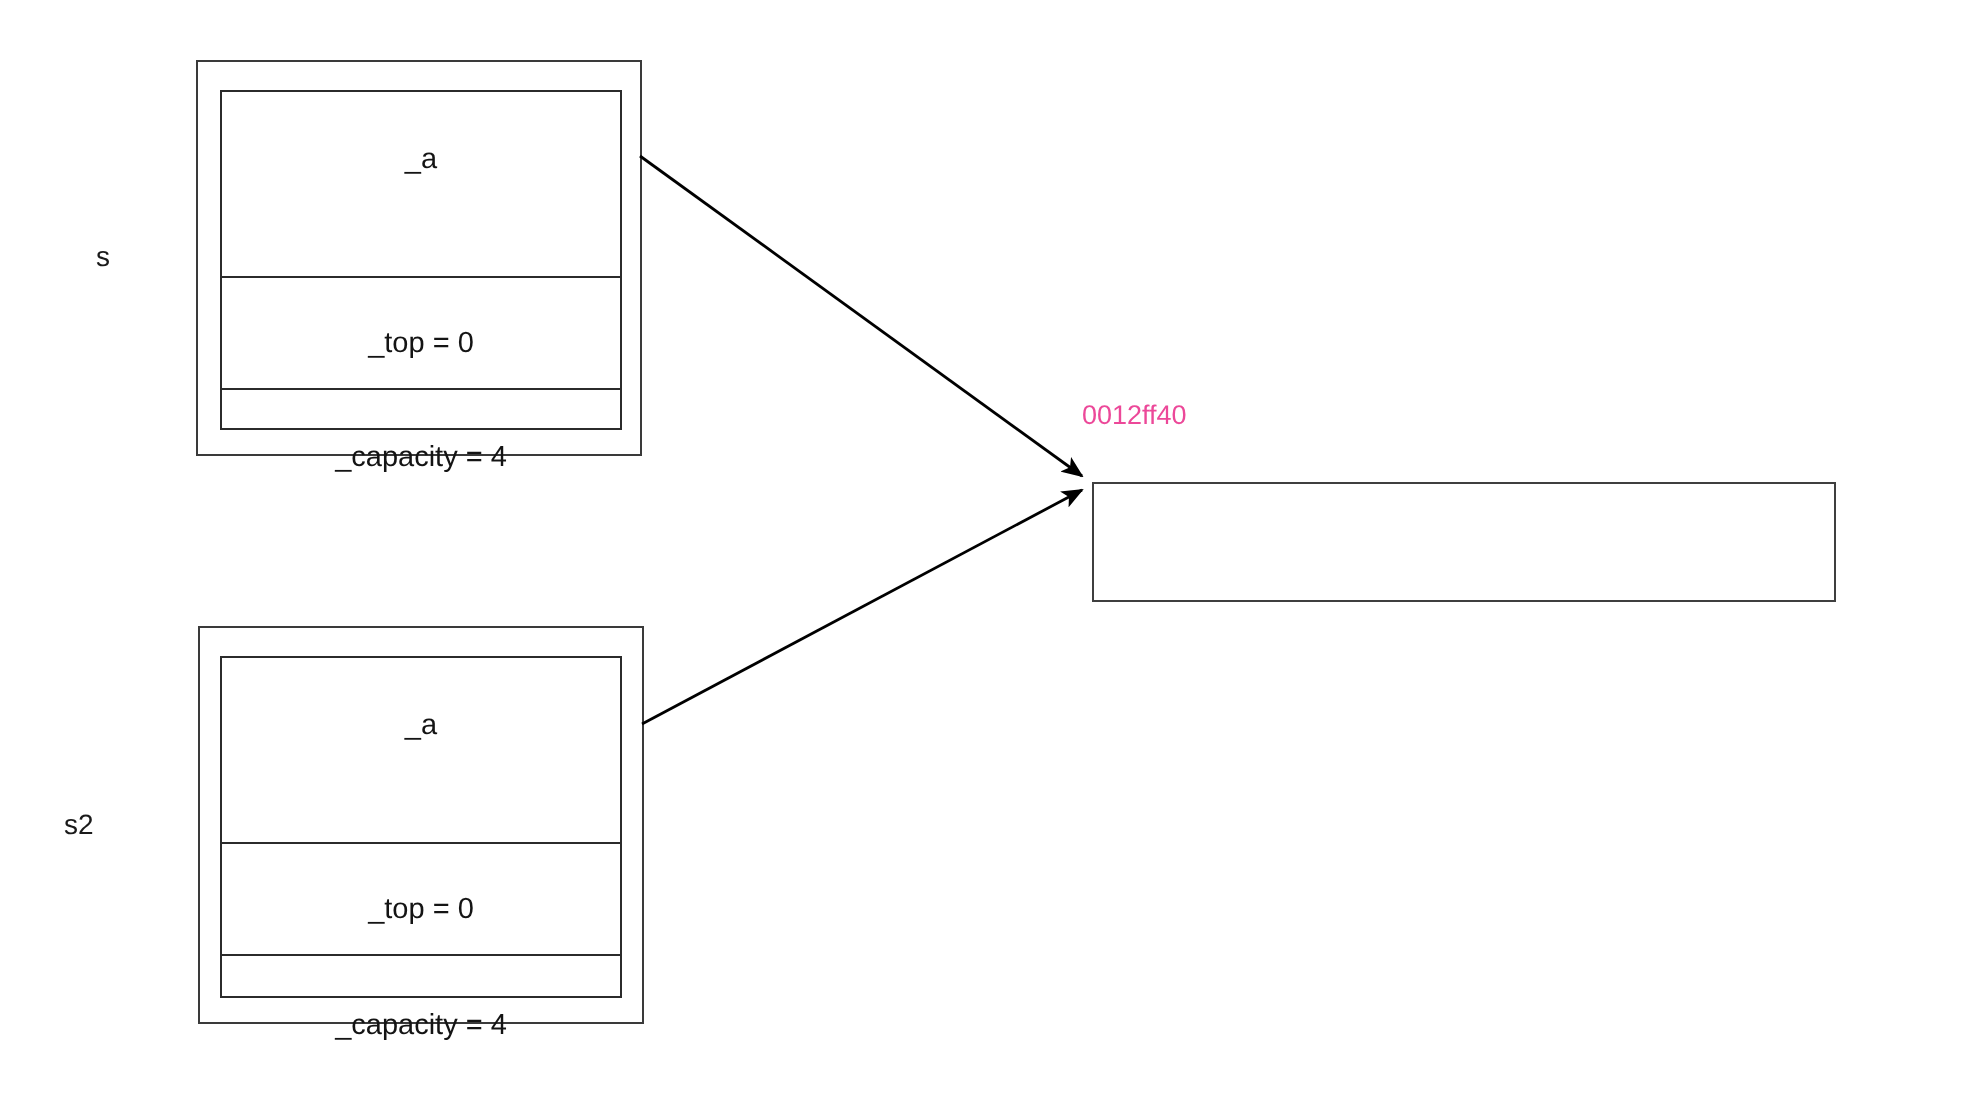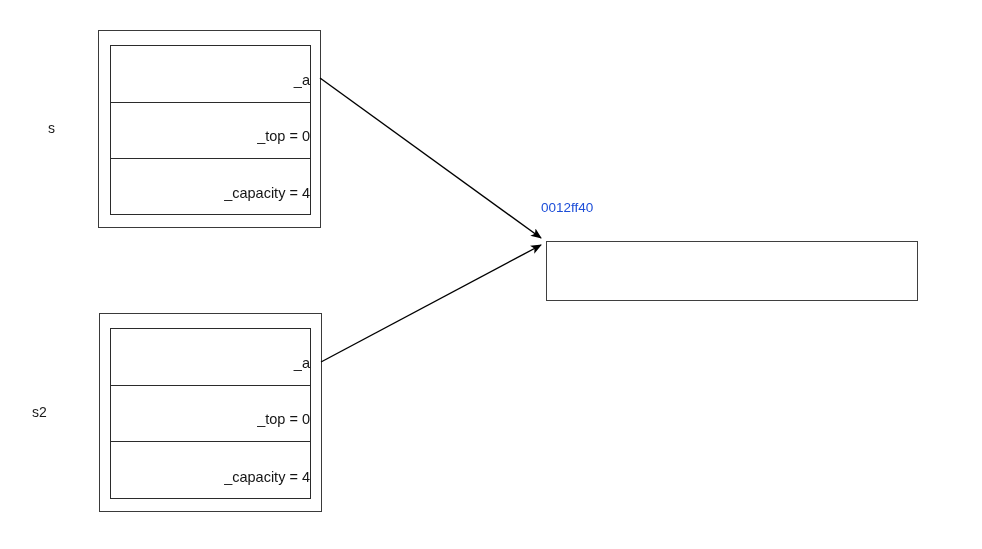--- a/index.html
+++ b/index.html
@@ -37,44 +37,45 @@
     border: 1.6px solid #2b2b2b;
     background: #ffffff;
   }
   .field-row {
     position: absolute;
     left: 0;
     right: 0;
     box-sizing: border-box;
     display: flex;
     align-items: center;
-    justify-content: flex-end;
+    justify-content: center;
   }
   .field-row.divider {
     border-top: 1.6px solid #2b2b2b;
+    margin-top: 36px;
   }
   .field-text {
     font-size: 14.5px;
     line-height: 1;
     color: #141414;
     white-space: nowrap;
     position: relative;
     top: 6px;
   }
   .heap-block {
     position: absolute;
     box-sizing: border-box;
     border: 1.8px solid #3f3f3f;
     background: #ffffff;
   }
   .heap-label {
     position: absolute;
     font-size: 13.5px;
     line-height: 1;
-    color: #1d4ed8;
+    color: #ec4899;
     white-space: nowrap;
   }
   svg.edges {
     position: absolute;
     left: 0;
     top: 0;
     width: 982px;
     height: 549px;
     overflow: visible;
     pointer-events: none;

